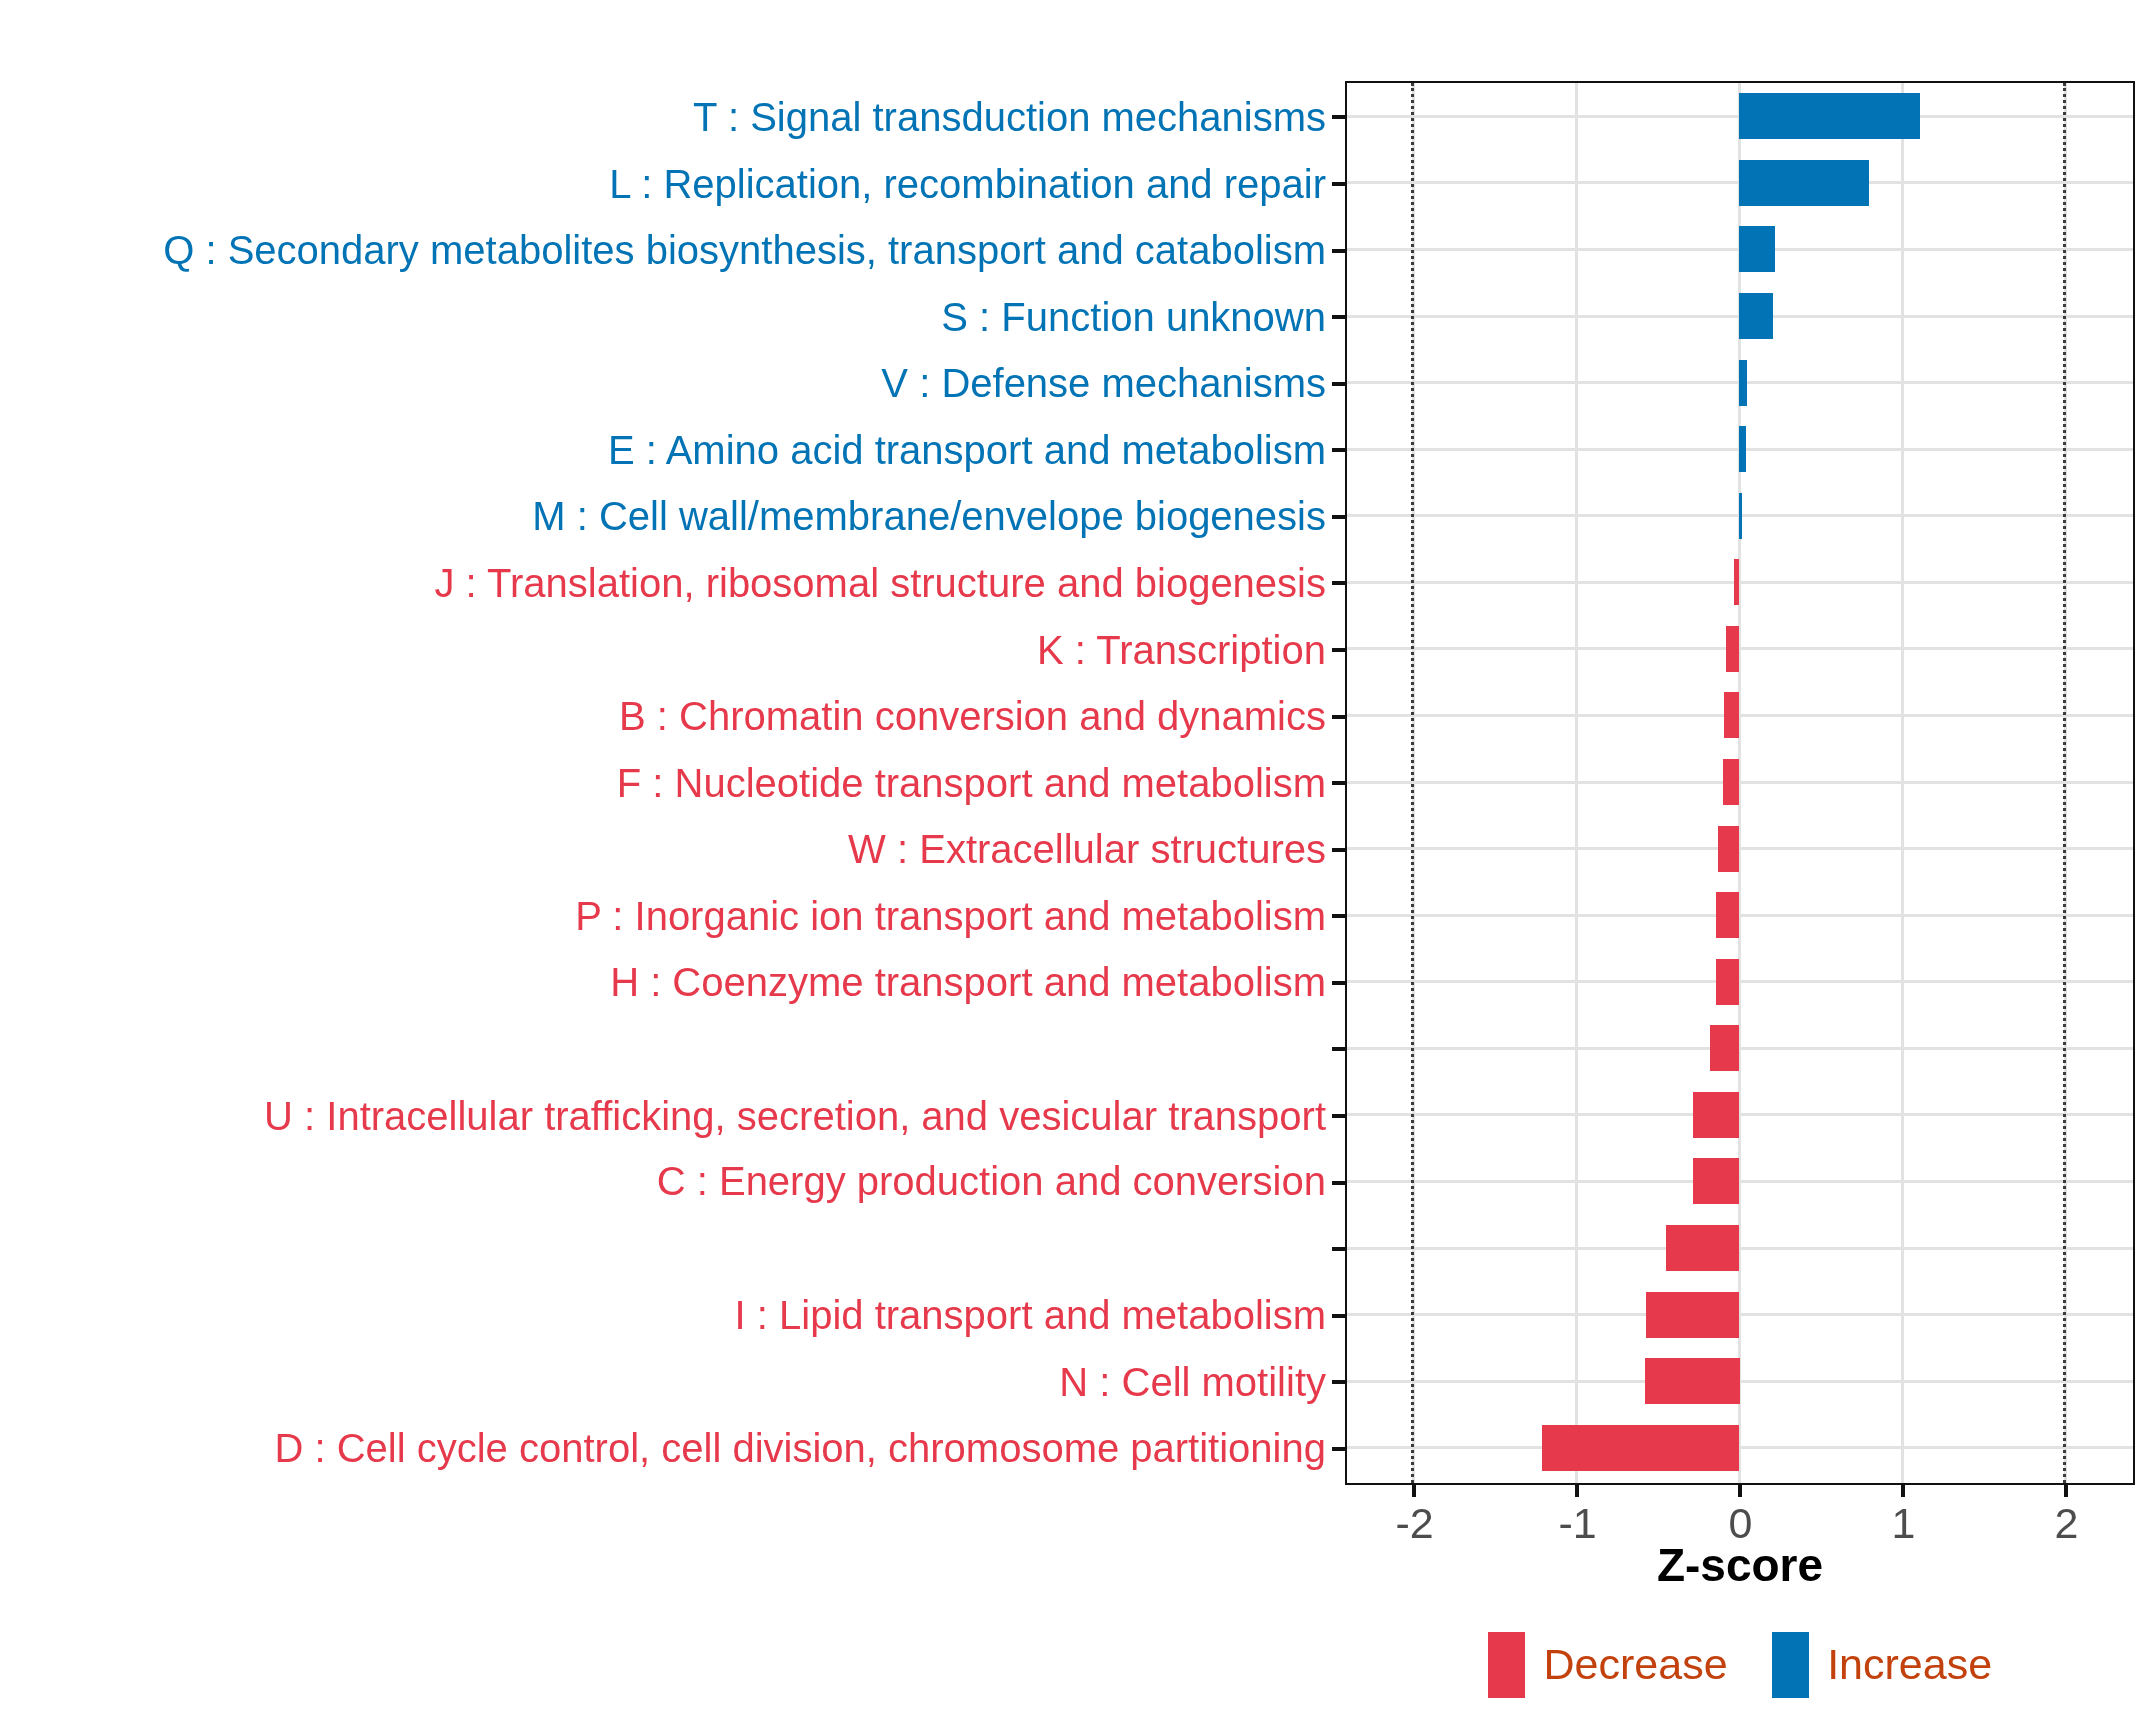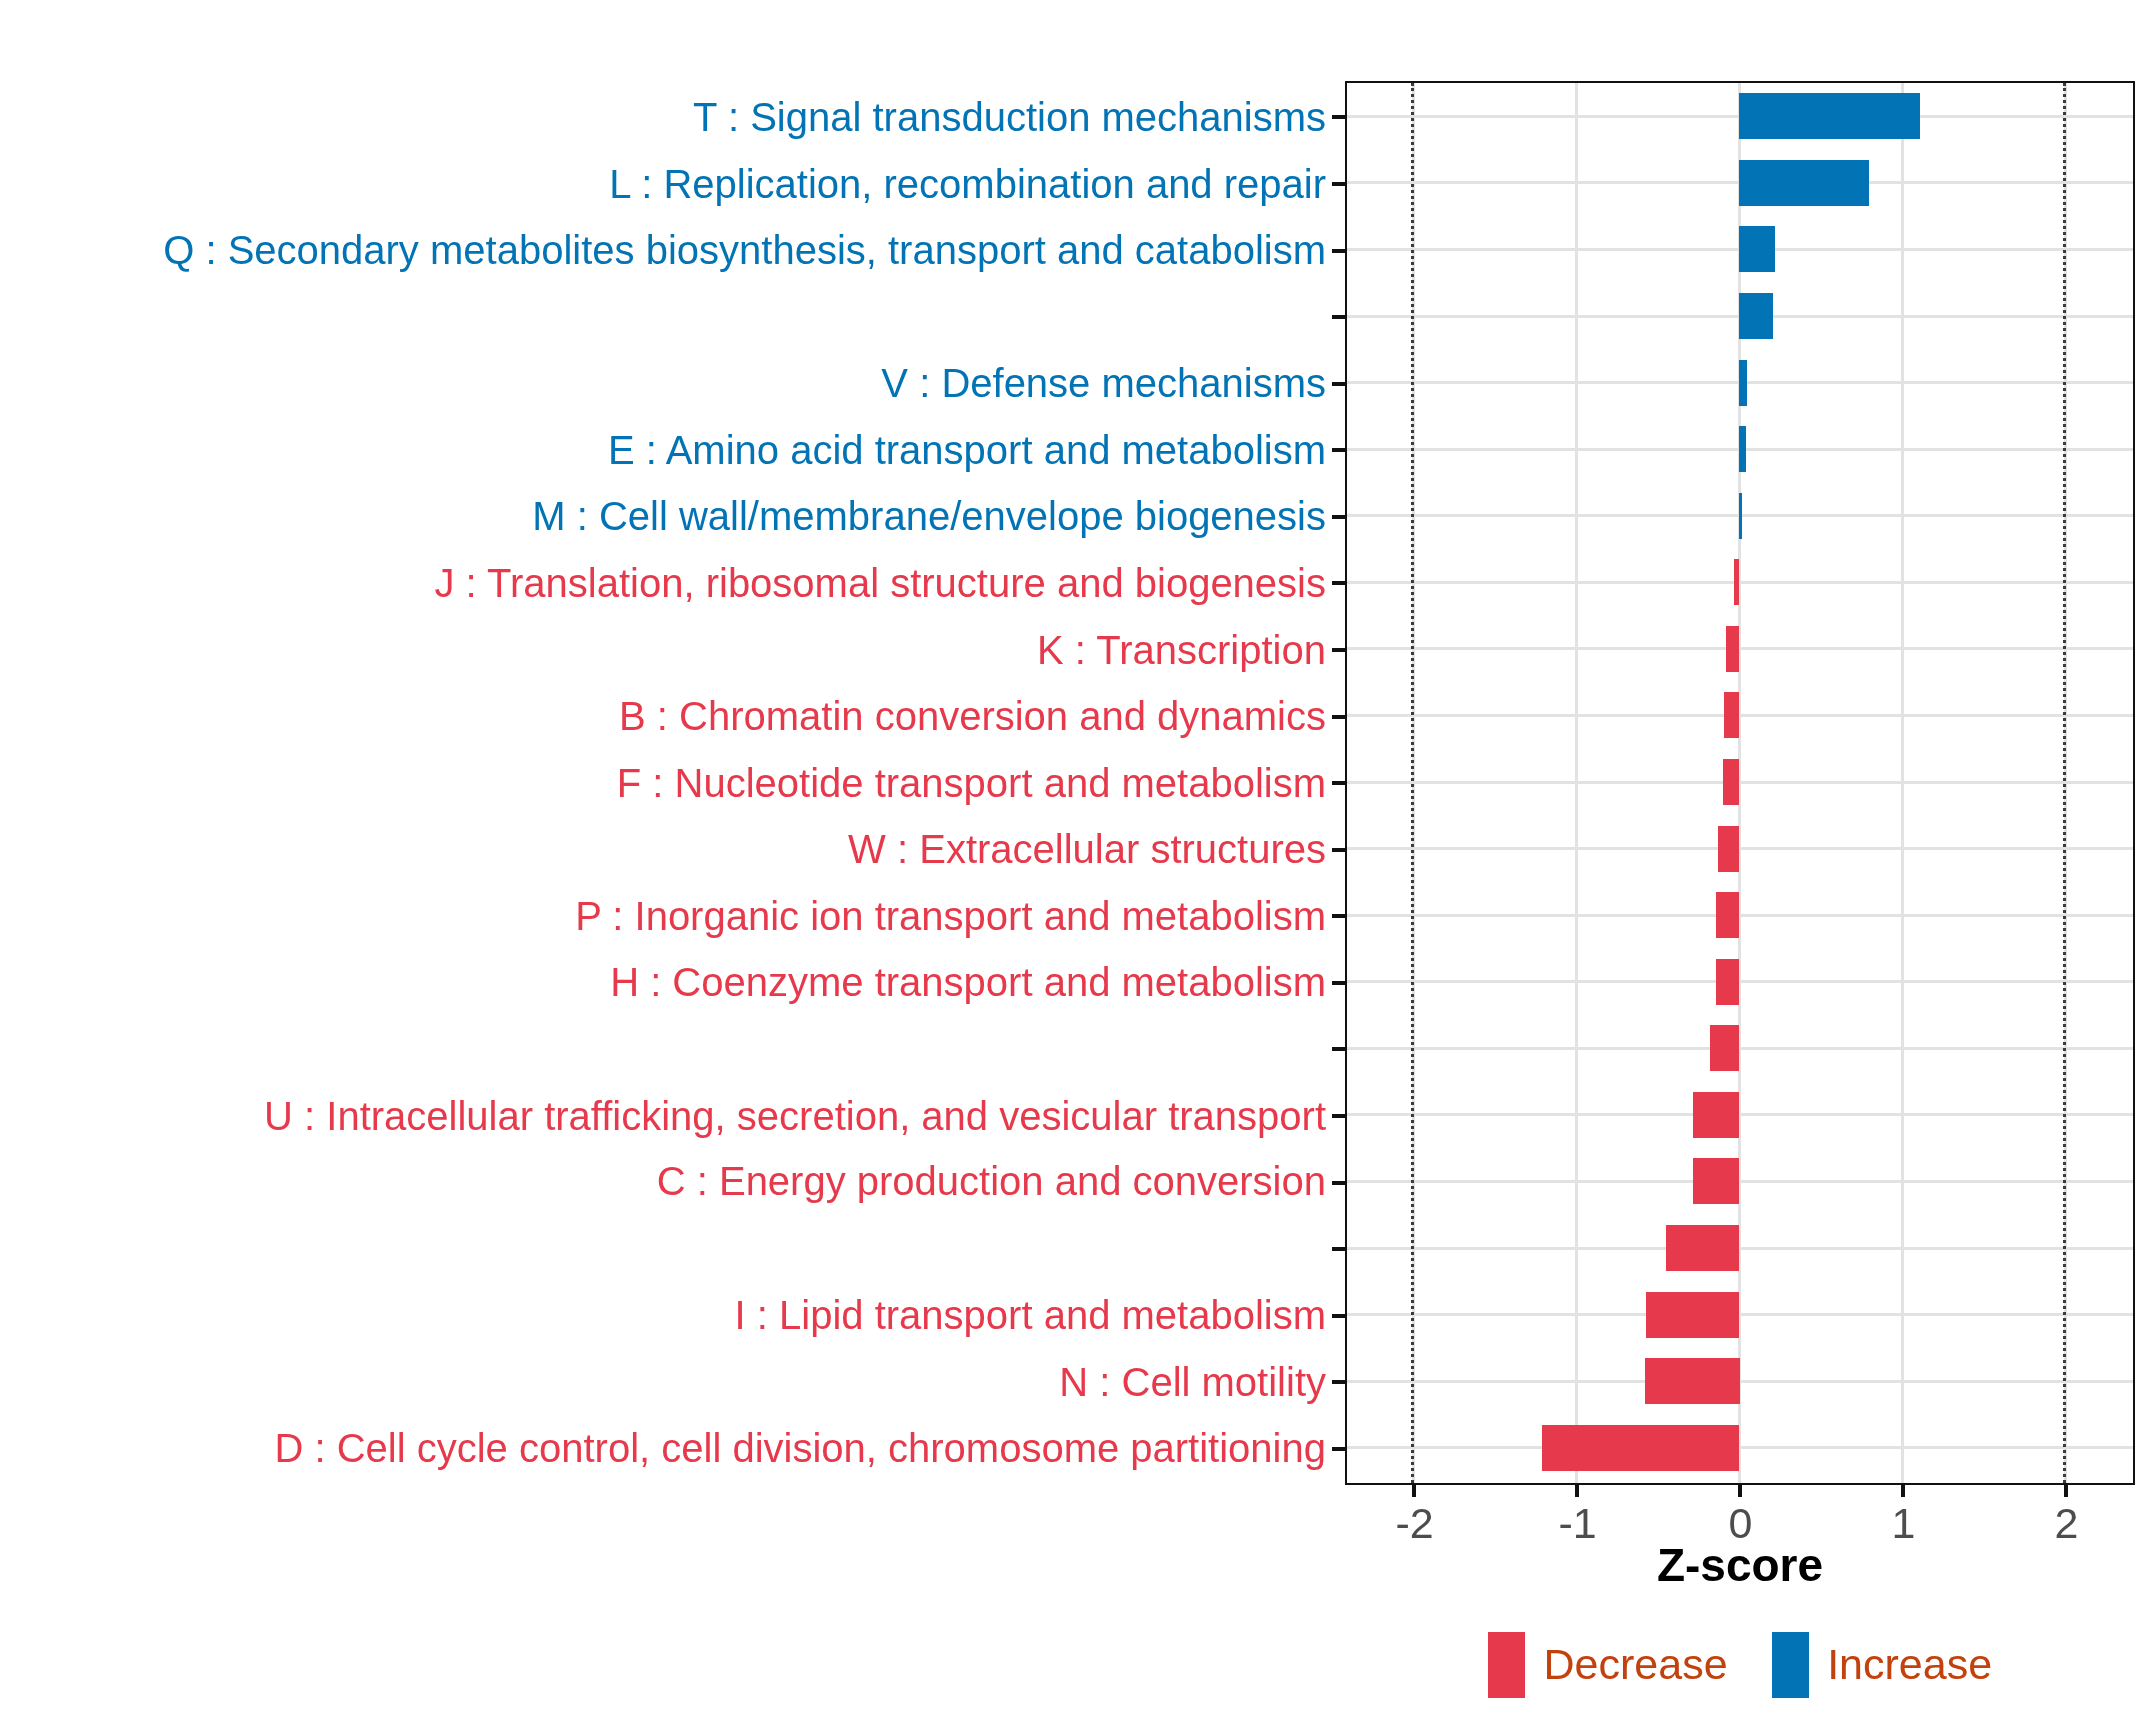--- a/index.html
+++ b/index.html
@@ -53,20 +53,21 @@
 </style>
 </head>
 <body>
 
 <div class="figure">
 
   <div class="y-labels">
       <div class="ylabel increase" style="top: 76px; height: 67px; line-height: 67px;">T : Signal transduction mechanisms</div>
       <div class="ylabel increase" style="top: 143px; height: 67px; line-height: 67px; text-align: right;">L : Replication, recombination and repair</div>
       <div class="ylabel increase" style="top: 209px; height: 67px; line-height: 67px;">Q : Secondary metabolites biosynthesis, transport and catabolism</div>
+      <div class="ylabel increase" style="top: 276px; height: 67px; line-height: 67px;">S : Function unknown</div>
       <div class="ylabel increase" style="top: 342px; height: 67px; line-height: 67px;">V : Defense mechanisms</div>
       <div class="ylabel increase" style="top: 409px; height: 67px; line-height: 67px;">E : Amino acid transport and metabolism</div>
       <div class="ylabel increase" style="top: 475px; height: 67px; line-height: 67px;">M : Cell wall/membrane/envelope biogenesis</div>
       <div class="ylabel decrease" style="top: 542px; height: 67px; line-height: 67px;">J : Translation, ribosomal structure and biogenesis</div>
       <div class="ylabel decrease" style="top: 609px; height: 67px; line-height: 67px;">K : Transcription</div>
       <div class="ylabel decrease" style="top: 675px; height: 67px; line-height: 67px;">B : Chromatin conversion and dynamics</div>
       <div class="ylabel decrease" style="top: 742px; height: 67px; line-height: 67px;">F : Nucleotide transport and metabolism</div>
       <div class="ylabel decrease" style="top: 808px; height: 67px; line-height: 67px;">W : Extracellular structures</div>
       <div class="ylabel decrease" style="top: 875px; height: 67px; line-height: 67px;">P : Inorganic ion transport and metabolism</div>
       <div class="ylabel decrease" style="top: 941px; height: 67px; line-height: 67px;">H : Coenzyme transport and metabolism</div>

